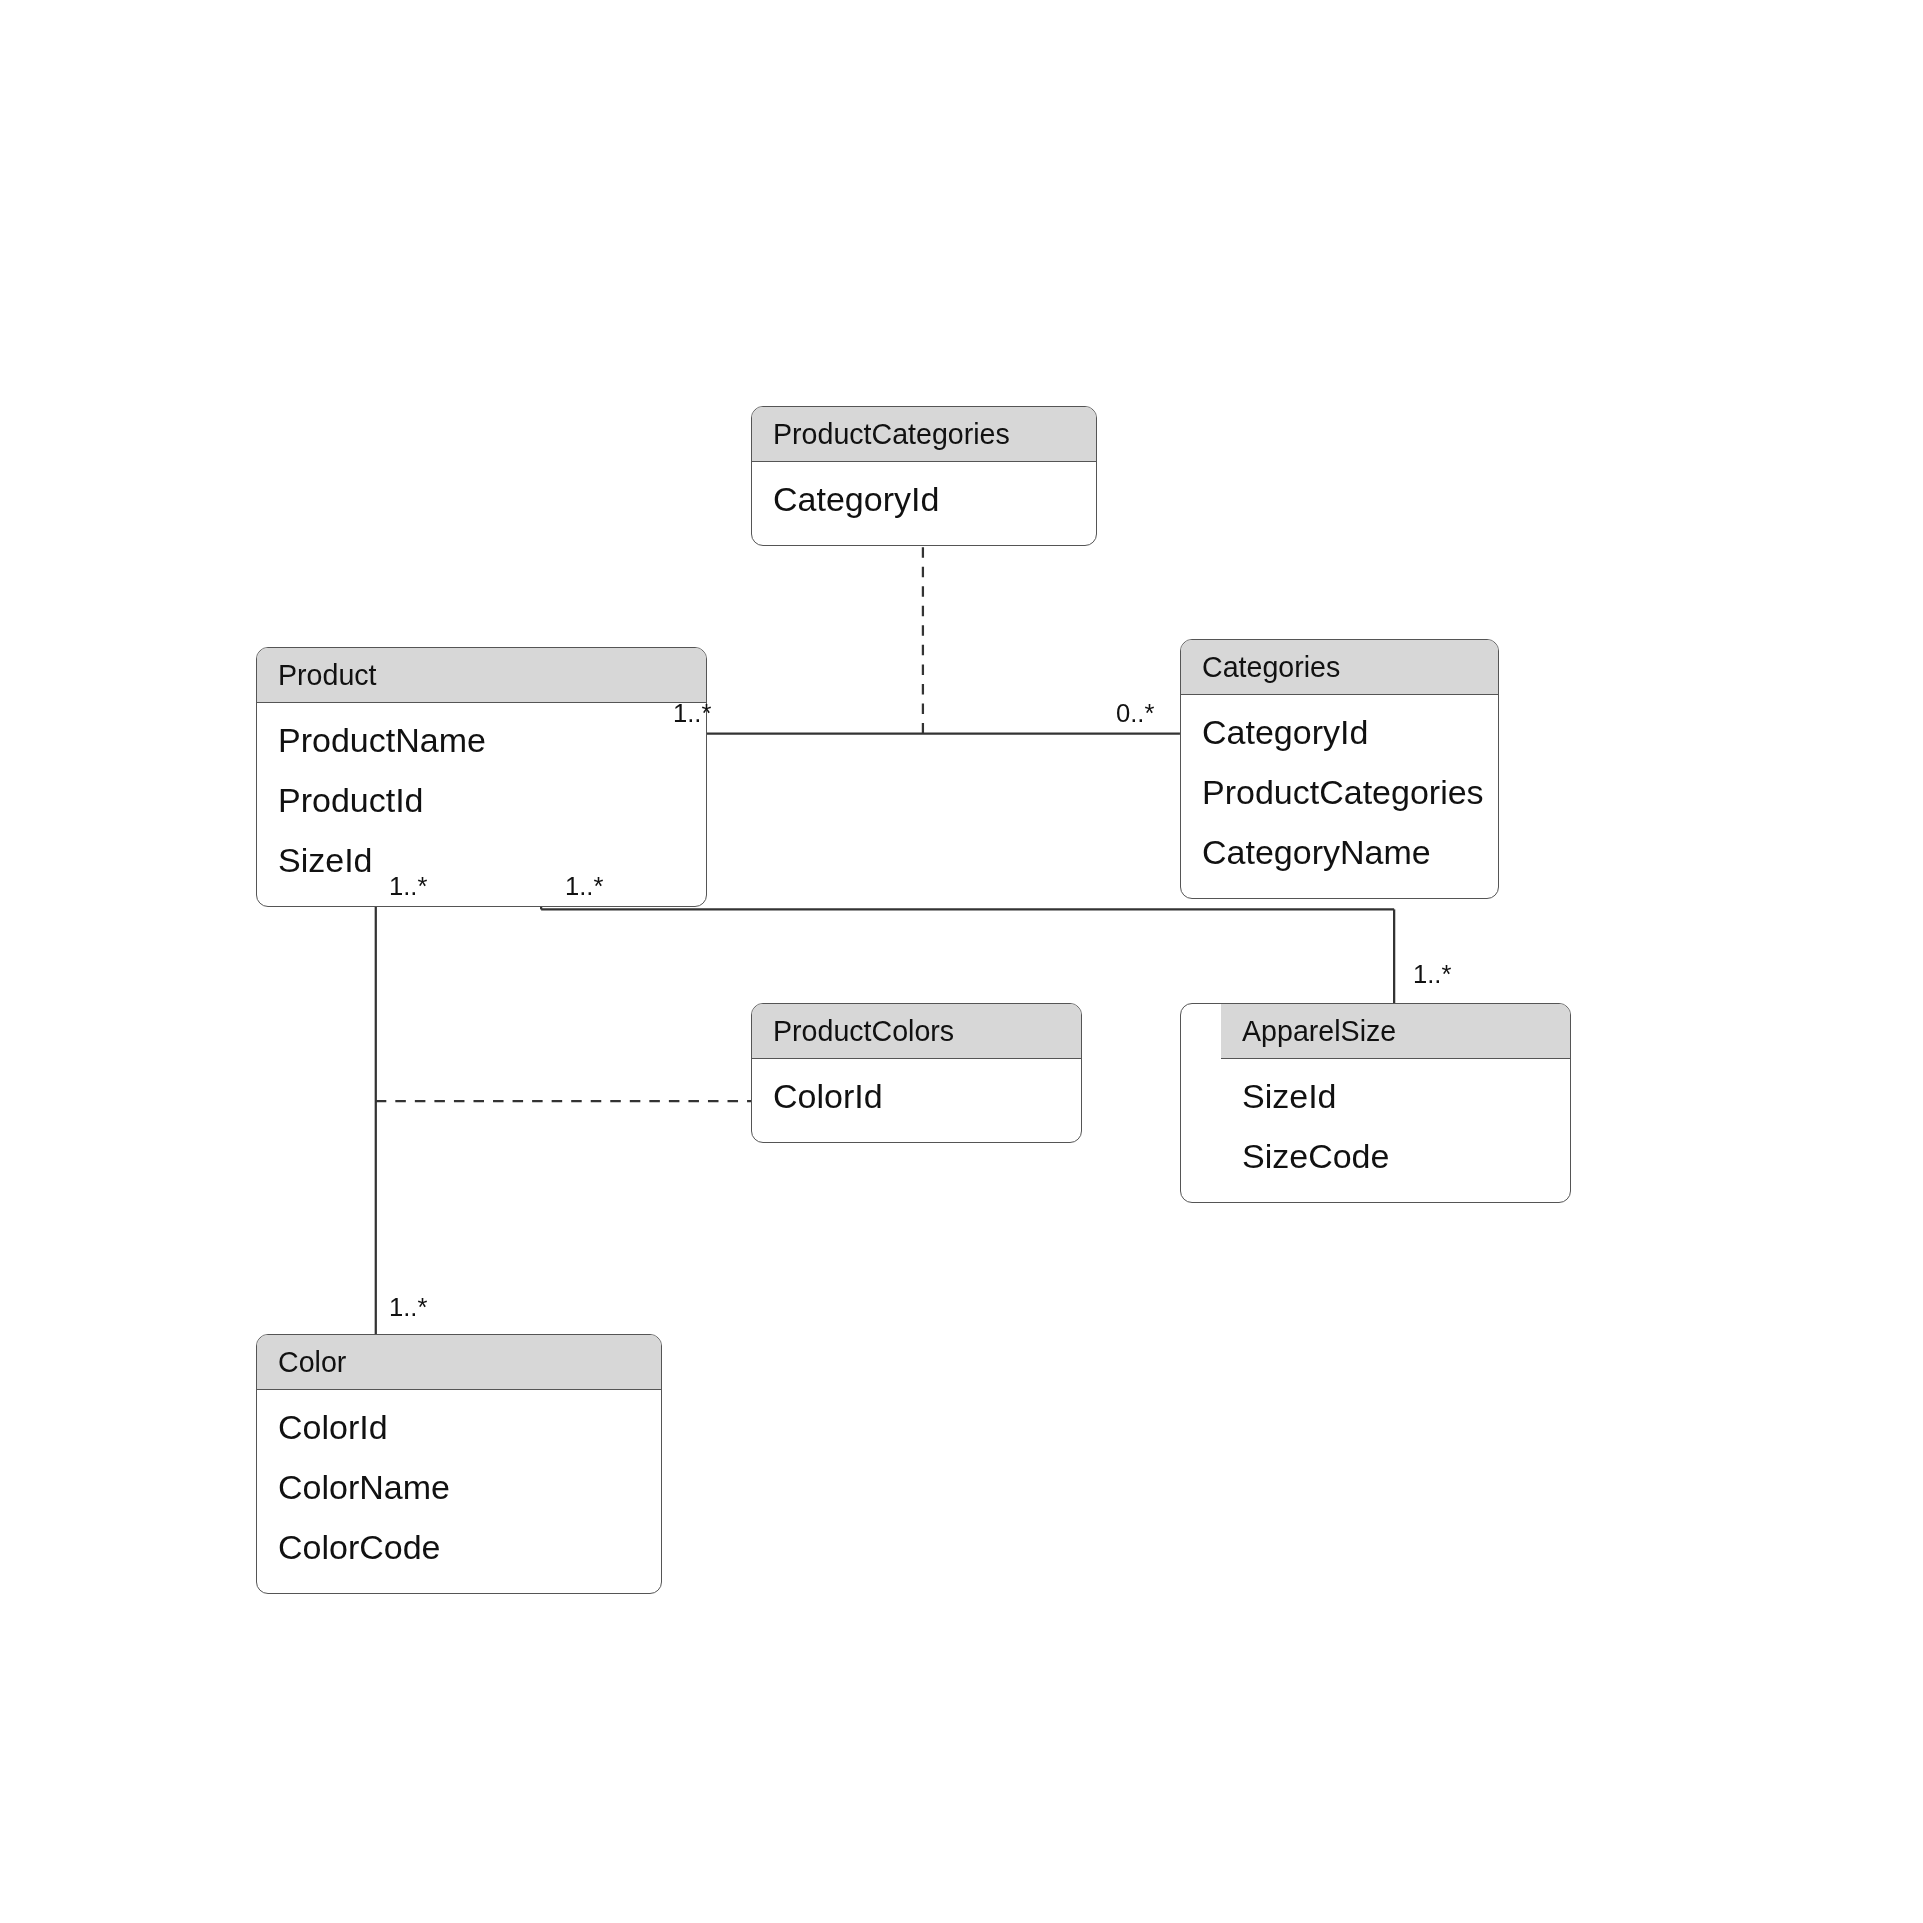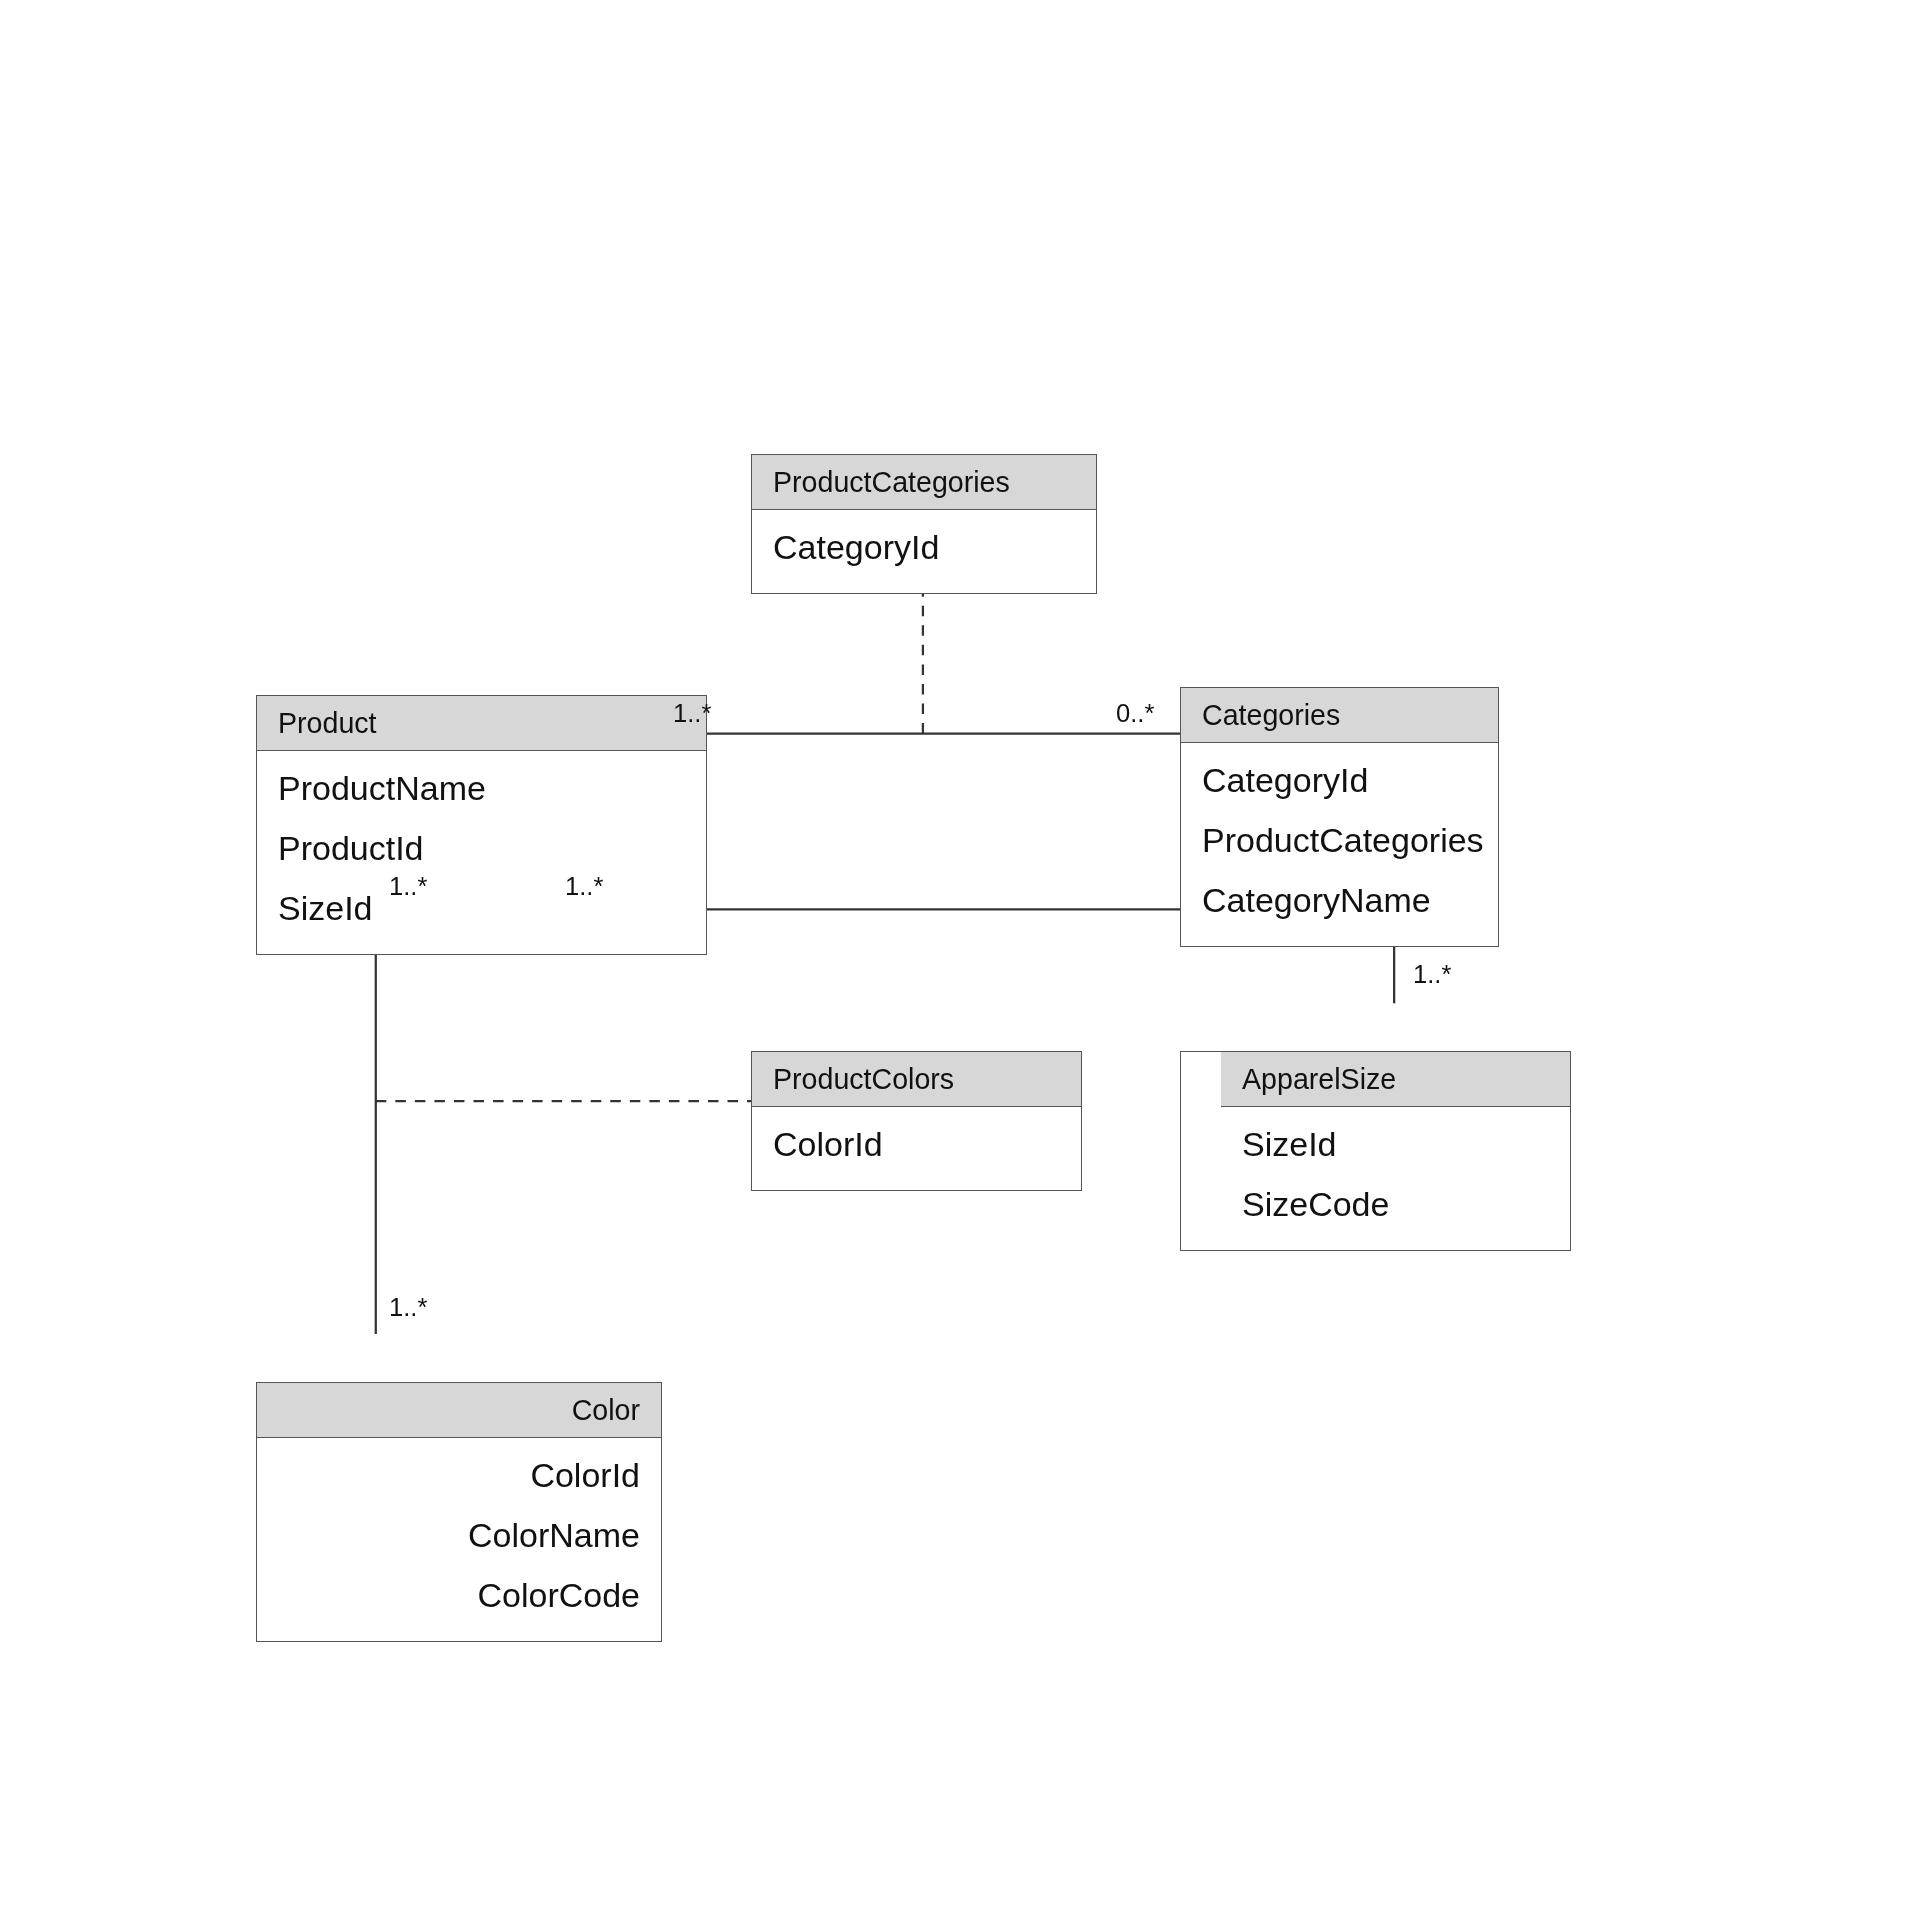--- a/index.html
+++ b/index.html
@@ -12,25 +12,24 @@
     color: #111;
   }
   .canvas {
     position: relative;
     width: 1924px;
     height: 1924px;
   }
   .entity {
     position: absolute;
     border: 1.5px solid #555;
-    border-radius: 0;
+    border-radius: 12px;
     background: #fff;
     overflow: hidden;
     box-sizing: border-box;
-    margin-top: 48px;
   }
   .entity .header {
     background: #d7d7d7;
     border-bottom: 1.5px solid #555;
     padding: 10.5px 21px 10.5px 21px;
     font-size: 28.6px;
   }
   .entity .body {
     padding: 7.5px 21px 15px 21px;
   }
@@ -105,21 +104,21 @@
   </div>
 
   <div class="entity" style="left:1180px; top:1003px; width:391px;padding-left:40px;">
     <div class="header">ApparelSize</div>
     <div class="body">
       <div class="row">SizeId</div>
       <div class="row">SizeCode</div>
     </div>
   </div>
 
-  <div class="entity" style="left:256px; top:1334px; width:406px;text-align:right;">
+  <div class="entity" style="left:256px; top:1334px; width:406px;">
     <div class="header">Color</div>
     <div class="body">
       <div class="row">ColorId</div>
       <div class="row">ColorName</div>
       <div class="row">ColorCode</div>
     </div>
   </div>
 
   <div class="mult" style="left:673px; top:699px;">1..*</div>
   <div class="mult" style="left:1116px; top:699px;">0..*</div>

